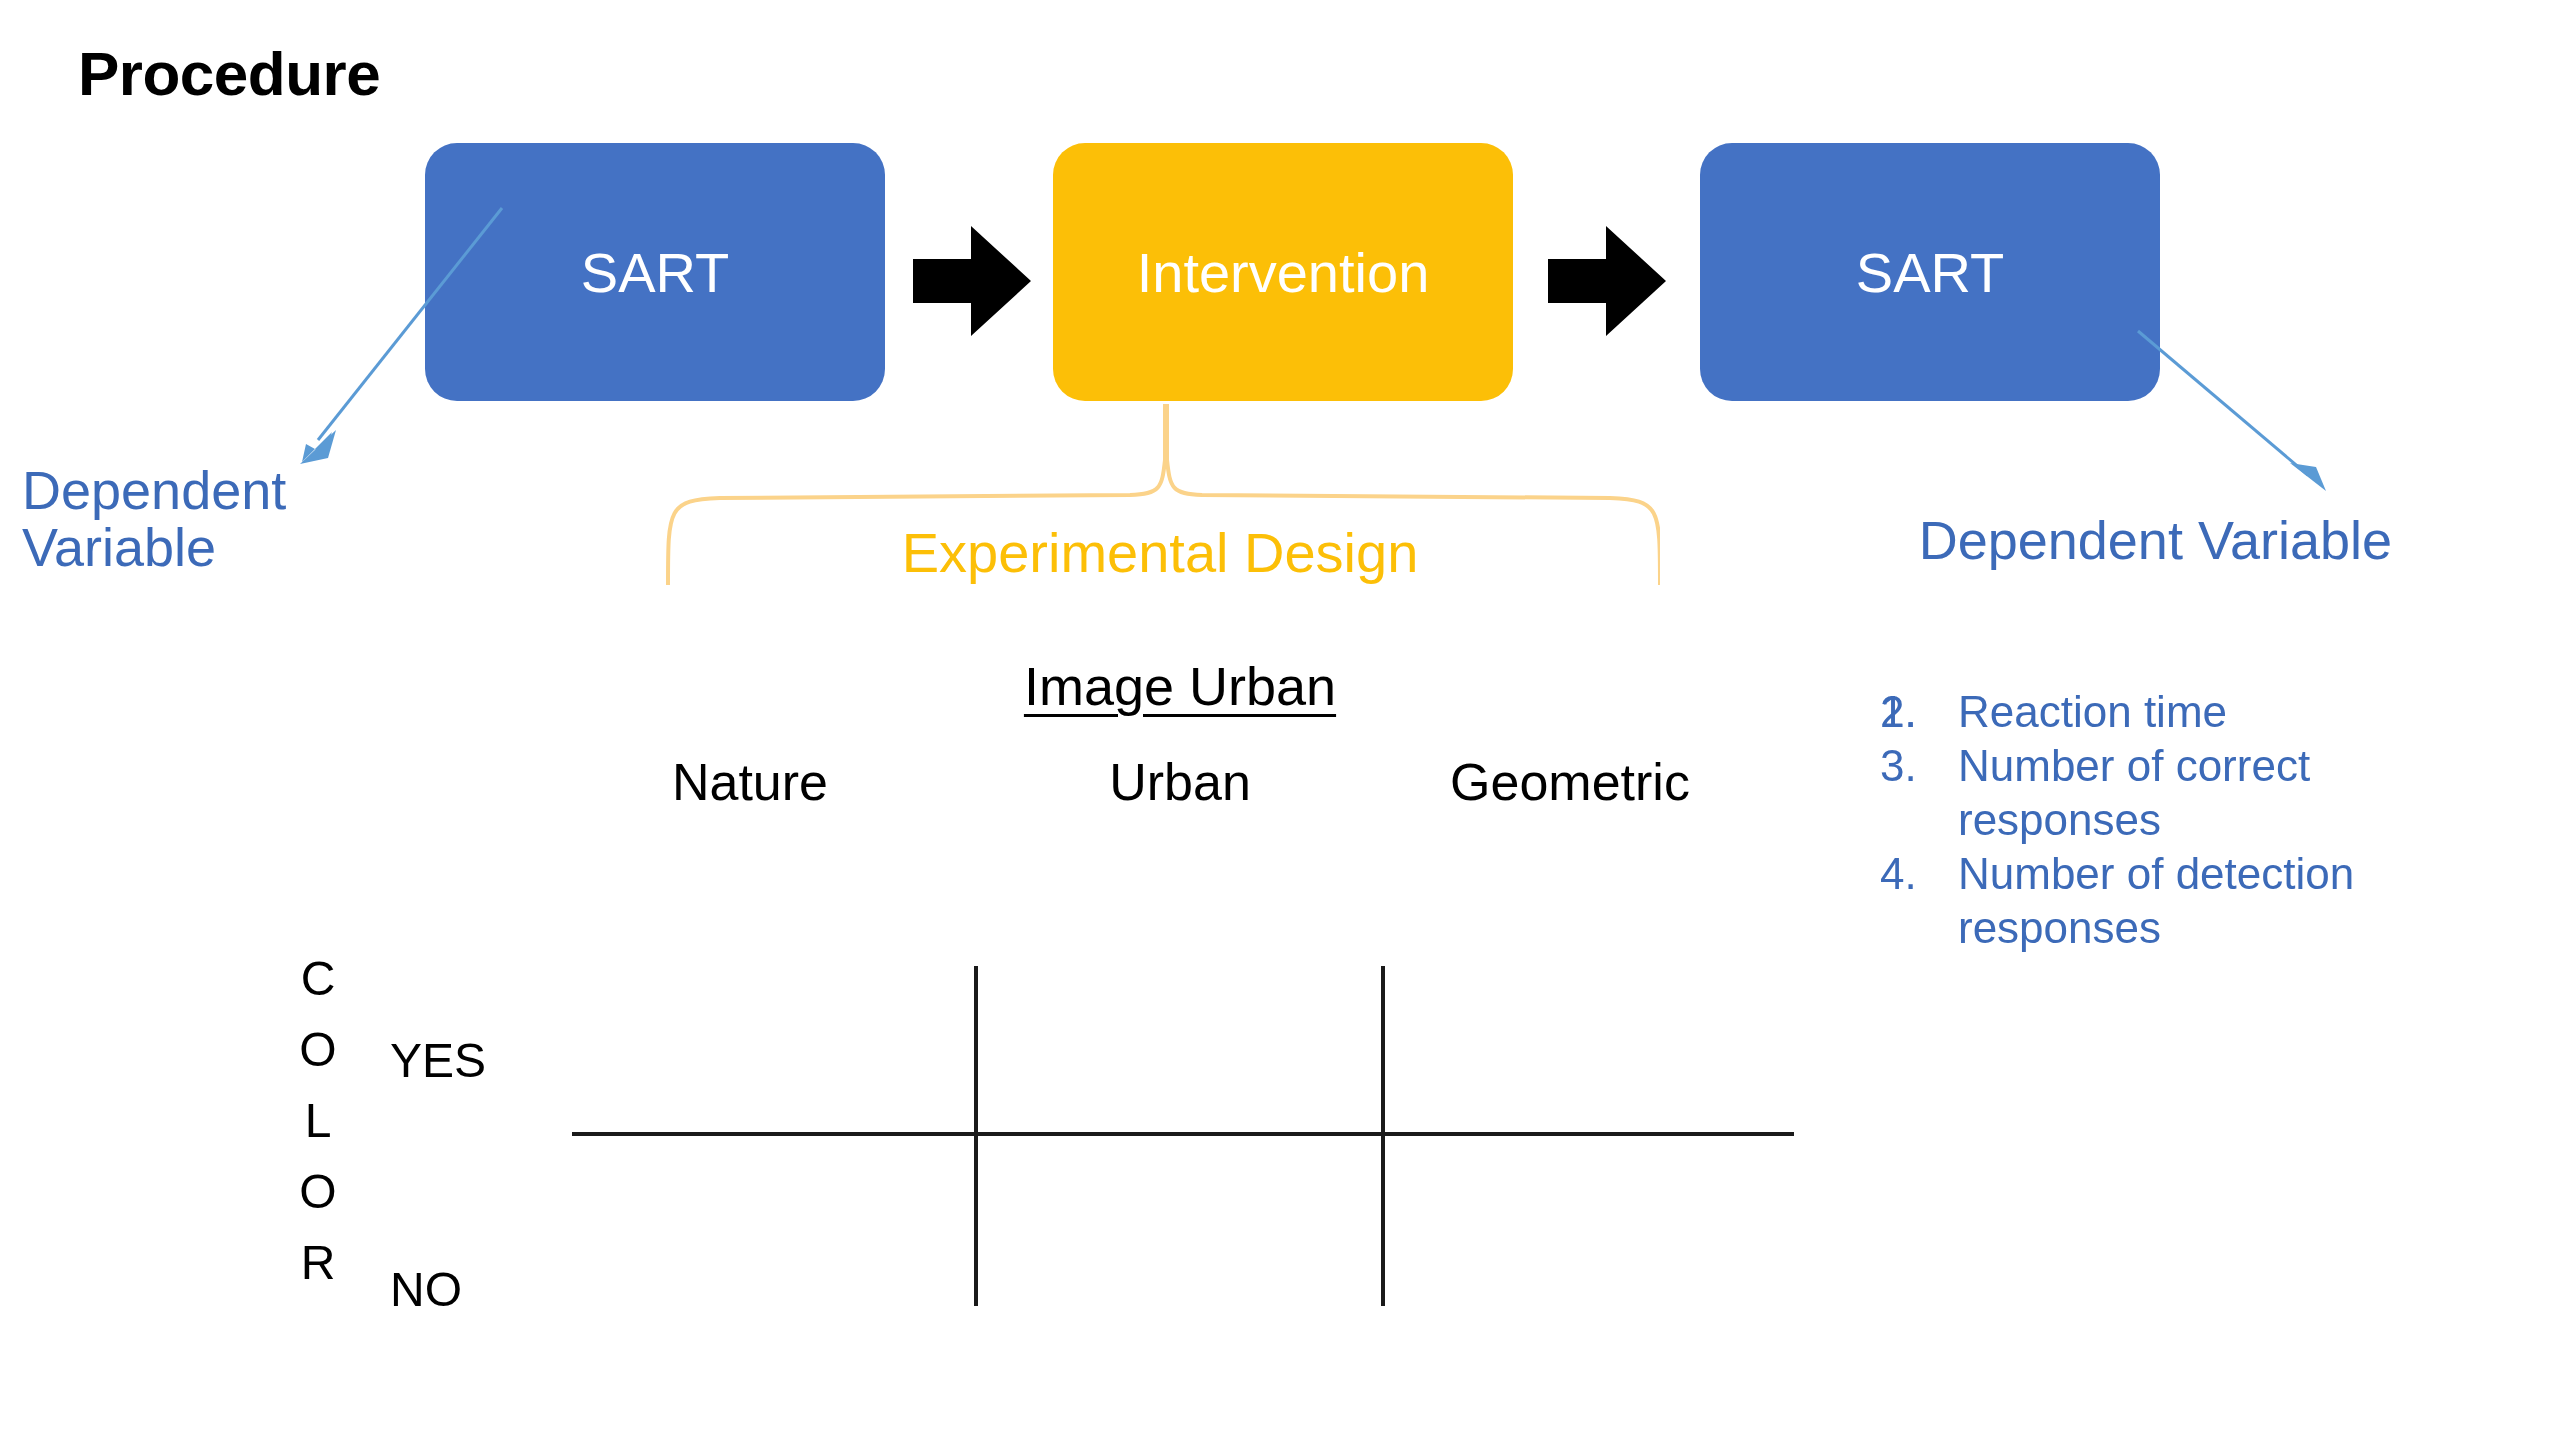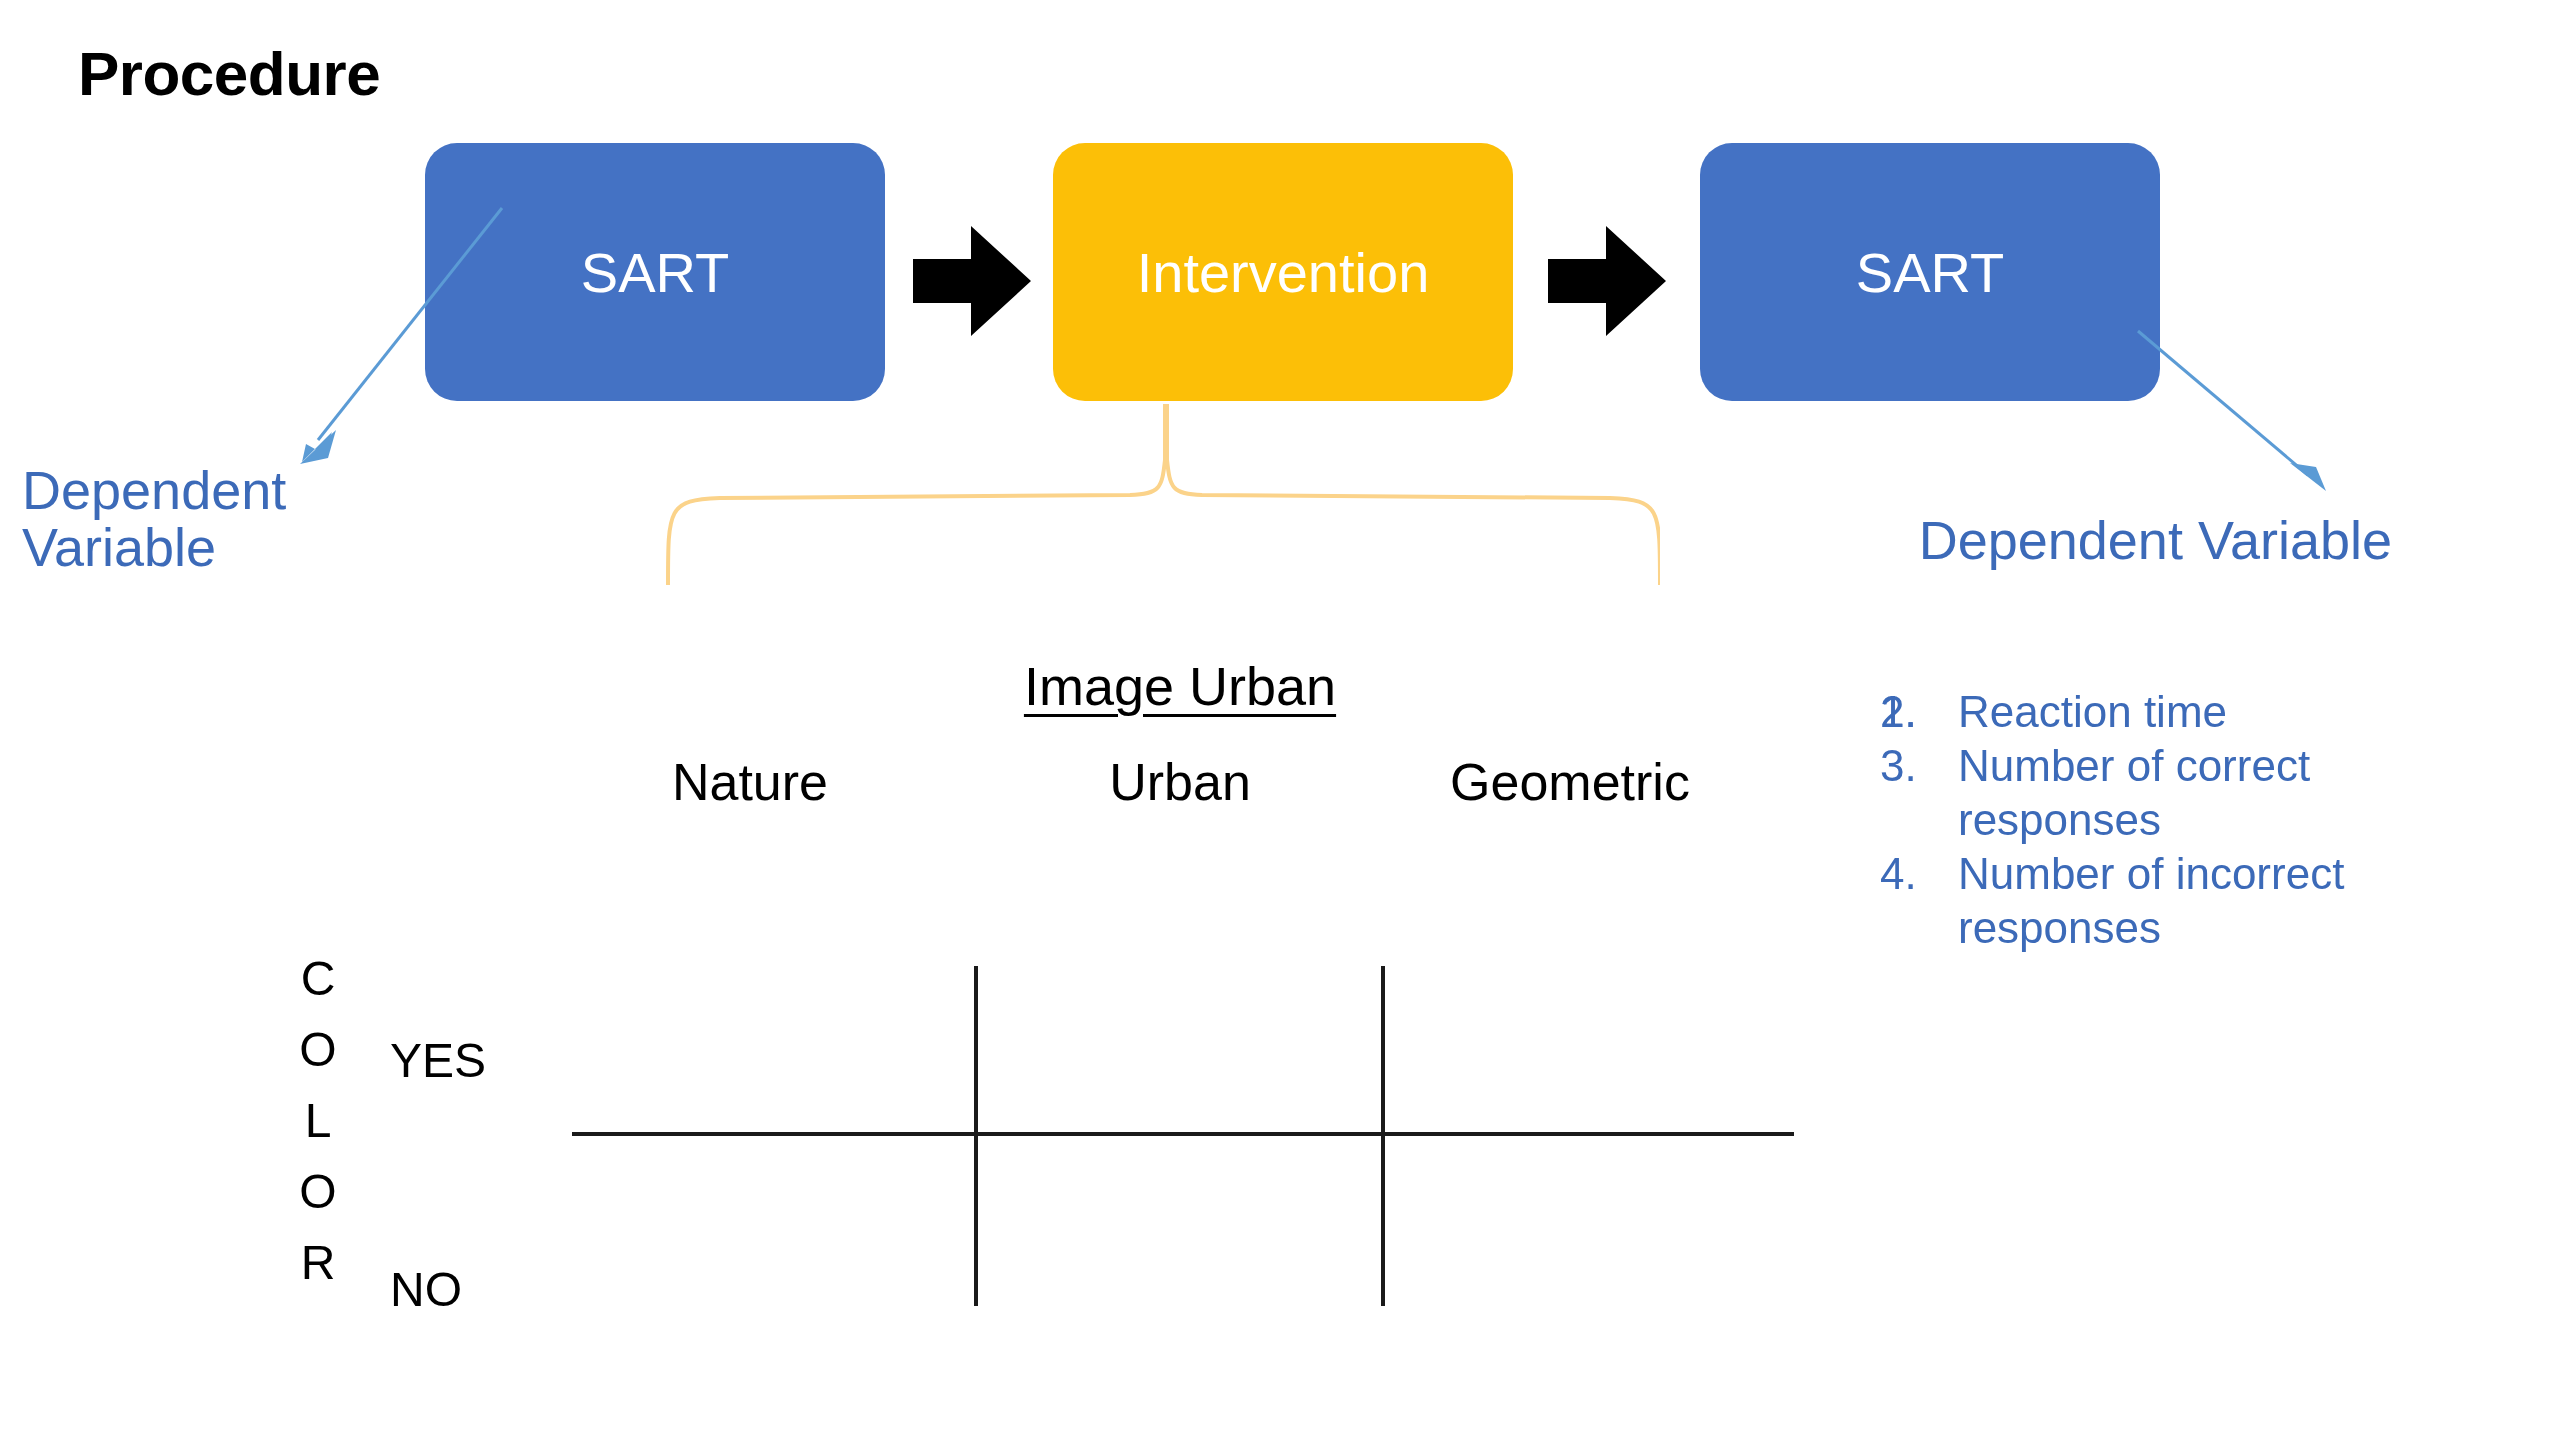--- a/index.html
+++ b/index.html
@@ -226,20 +226,21 @@
              L 470 95
              C 500 94, 502 88, 505 60
              L 505 6
              L 507 6
              L 507 60
              C 510 88, 512 94, 542 95
              L 950 98
              C 1000 100, 1000 108, 1000 185" fill="none" stroke="#FBD38A" stroke-width="4"></path>
   </svg>
 
+  <div id="experimental-design-label">Experimental Design</div>
 
   <div id="image-type-heading">Image Urban</div>
 
   <div class="col-header" id="col-nature">Nature</div>
   <div class="col-header" id="col-urban">Urban</div>
   <div class="col-header" id="col-geometric">Geometric</div>
 
   <div id="color-axis">
     <span class="ch">C</span>
     <span class="ch">O</span>
@@ -262,17 +263,17 @@
     <li>
       <span class="num">2.</span>
       <span>Reaction time</span>
     </li>
     <li>
       <span class="num">3.</span>
       <span>Number of correct responses</span>
     </li>
     <li>
       <span class="num">4.</span>
-      <span>Number of incorrect responses</span>
+      <span>Number of detection responses</span>
     </li>
   </ol>
 
 </div>
 
 </body></html>

